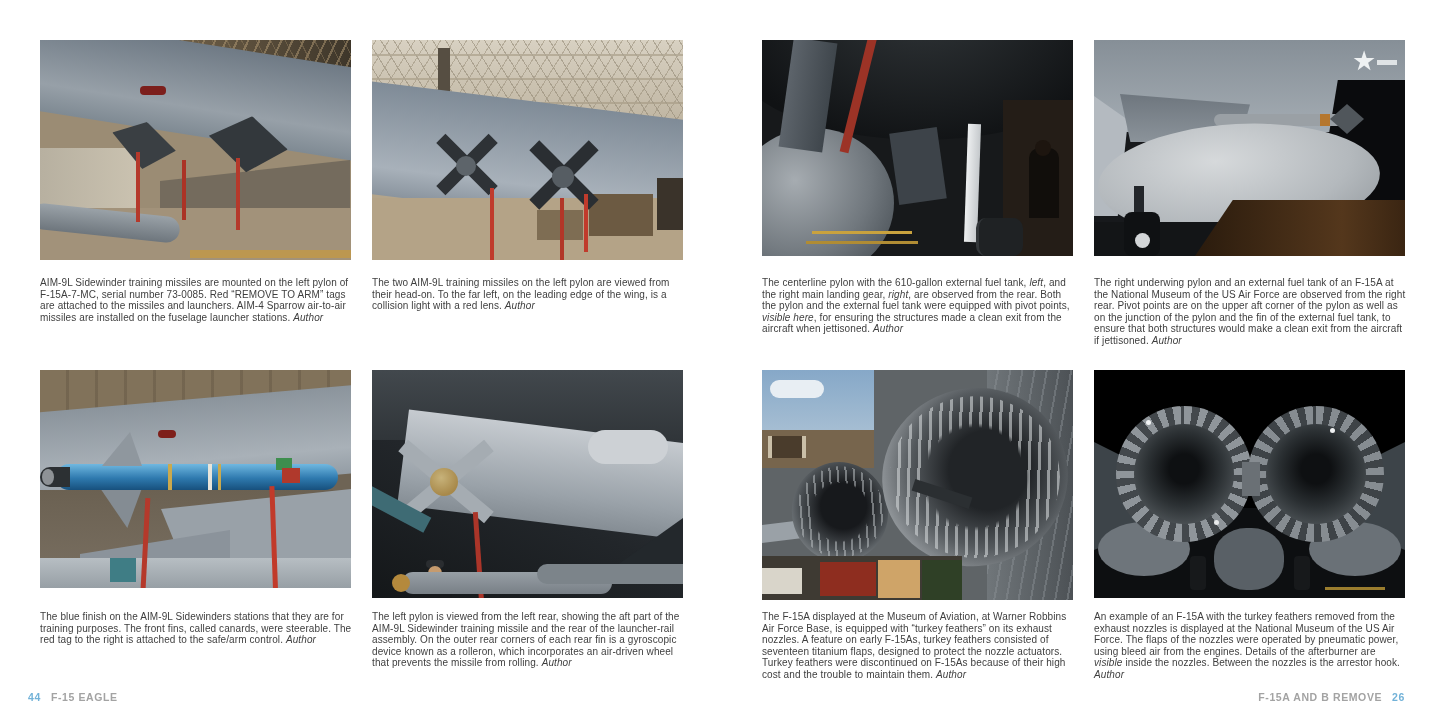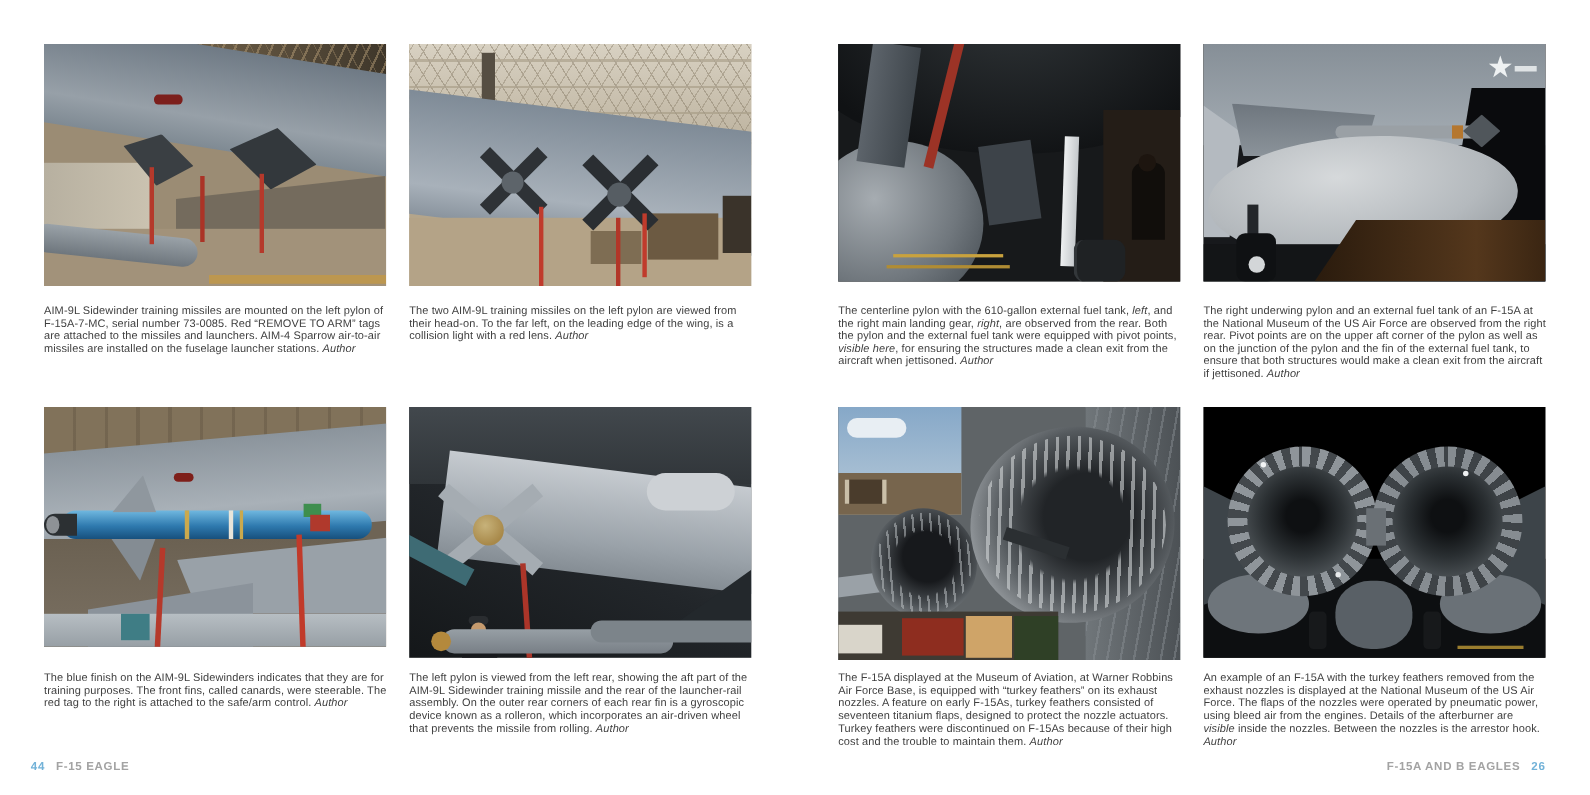--- a/index.html
+++ b/index.html
@@ -388,23 +388,23 @@
   <div class="p8-g1"></div>
   <div class="p8-g2"></div>
   <div class="p8-g3"></div>
   <div class="p8-yl"></div>
 </div>
 
 <p class="caption" id="c1"><span>AIM-9L Sidewinder training missiles are mounted on the left pylon of F-15A-7-MC, serial number 73-0085. Red “REMOVE TO ARM” tags are attached to the missiles and launchers. AIM-4 Sparrow air-to-air missiles are installed on the fuselage launcher stations. </span><em>Author</em></p>
 <p class="caption" id="c2"><span>The two AIM-9L training missiles on the left pylon are viewed from their head-on. To the far left, on the leading edge of the wing, is a collision light with a red lens. </span><em>Author</em></p>
 <p class="caption" id="c3"><span>The centerline pylon with the 610-gallon external fuel tank, </span><em>left</em><span>, and the right main landing gear, </span><em>right</em><span>, are observed from the rear. Both the pylon and the external fuel tank were equipped with pivot points, </span><em>visible here</em><span>, for ensuring the structures made a clean exit from the aircraft when jettisoned. </span><em>Author</em></p>
 <p class="caption" id="c4"><span>The right underwing pylon and an external fuel tank of an F-15A at the National Museum of the US Air Force are observed from the right rear. Pivot points are on the upper aft corner of the pylon as well as on the junction of the pylon and the fin of the external fuel tank, to ensure that both structures would make a clean exit from the aircraft if jettisoned. </span><em>Author</em></p>
-<p class="caption" id="c5"><span>The blue finish on the AIM-9L Sidewinders indicates that they are for training purposes. The front fins, called canards, were steerable. The red tag to the right is attached to the safe/arm control. </span><em>Author</em></p>
+<p class="caption" id="c5"><span>The blue finish on the AIM-9L Sidewinders stations that they are for training purposes. The front fins, called canards, were steerable. The red tag to the right is attached to the safe/arm control. </span><em>Author</em></p>
 <p class="caption" id="c6"><span>The left pylon is viewed from the left rear, showing the aft part of the AIM-9L Sidewinder training missile and the rear of the launcher-rail assembly. On the outer rear corners of each rear fin is a gyroscopic device known as a rolleron, which incorporates an air-driven wheel that prevents the missile from rolling. </span><em>Author</em></p>
 <p class="caption" id="c7"><span>The F-15A displayed at the Museum of Aviation, at Warner Robbins Air Force Base, is equipped with “turkey feathers” on its exhaust nozzles. A feature on early F-15As, turkey feathers consisted of seventeen titanium flaps, designed to protect the nozzle actuators. Turkey feathers were discontinued on F-15As because of their high cost and the trouble to maintain them. </span><em>Author</em></p>
 <p class="caption" id="c8"><span>An example of an F-15A with the turkey feathers removed from the exhaust nozzles is displayed at the National Museum of the US Air Force. The flaps of the nozzles were operated by pneumatic power, using bleed air from the engines. Details of the afterburner are </span><em>visible</em><span> inside the nozzles. Between the nozzles is the arrestor hook. </span><em>Author</em></p>
 
 <div class="footer footer-left">
   <span class="pagenum">44</span><span class="sect">F-15 EAGLE</span>
 </div>
 <div class="footer footer-right">
-  <span class="sect">F-15A AND B EAGLES</span><span class="pagenum">26</span>
+  <span class="sect">F-15A AND B REMOVE</span><span class="pagenum">26</span>
 </div>
 
 </body></html>

